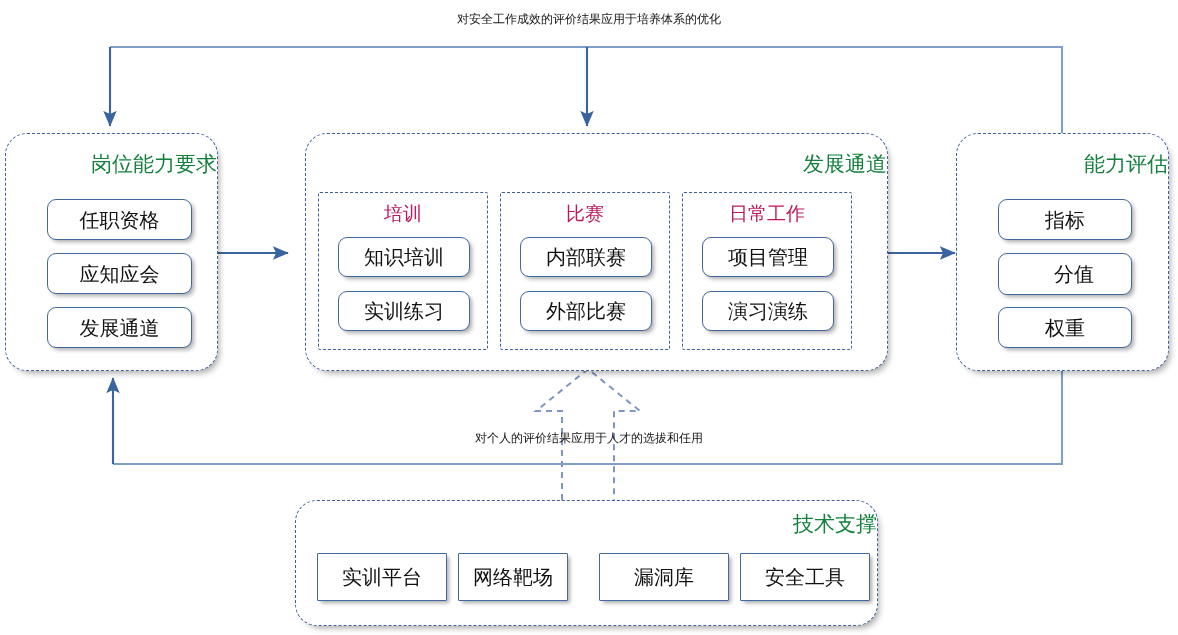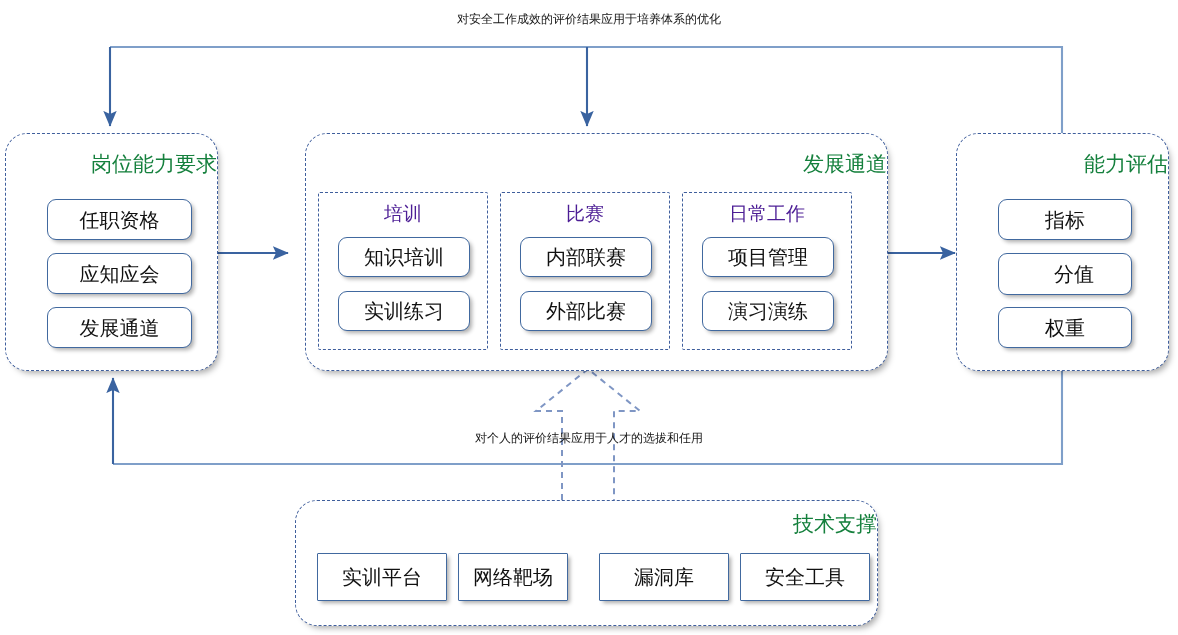--- a/index.html
+++ b/index.html
@@ -56,21 +56,21 @@
     border: 1.2px dashed #3f5e9c;
     border-radius: 2px;
   }
   .subgroup-title {
     position: absolute;
     left: 0;
     width: 100%;
     text-align: center;
     font-size: 19px;
     line-height: 24px;
-    color: #4c1d95;
+    color: #be185d;
     white-space: nowrap;
   }
 
   
   .chip {
     position: absolute;
     box-sizing: border-box;
     background: #ffffff;
     border: 1.4px solid #41699f;
     border-radius: 9px;

